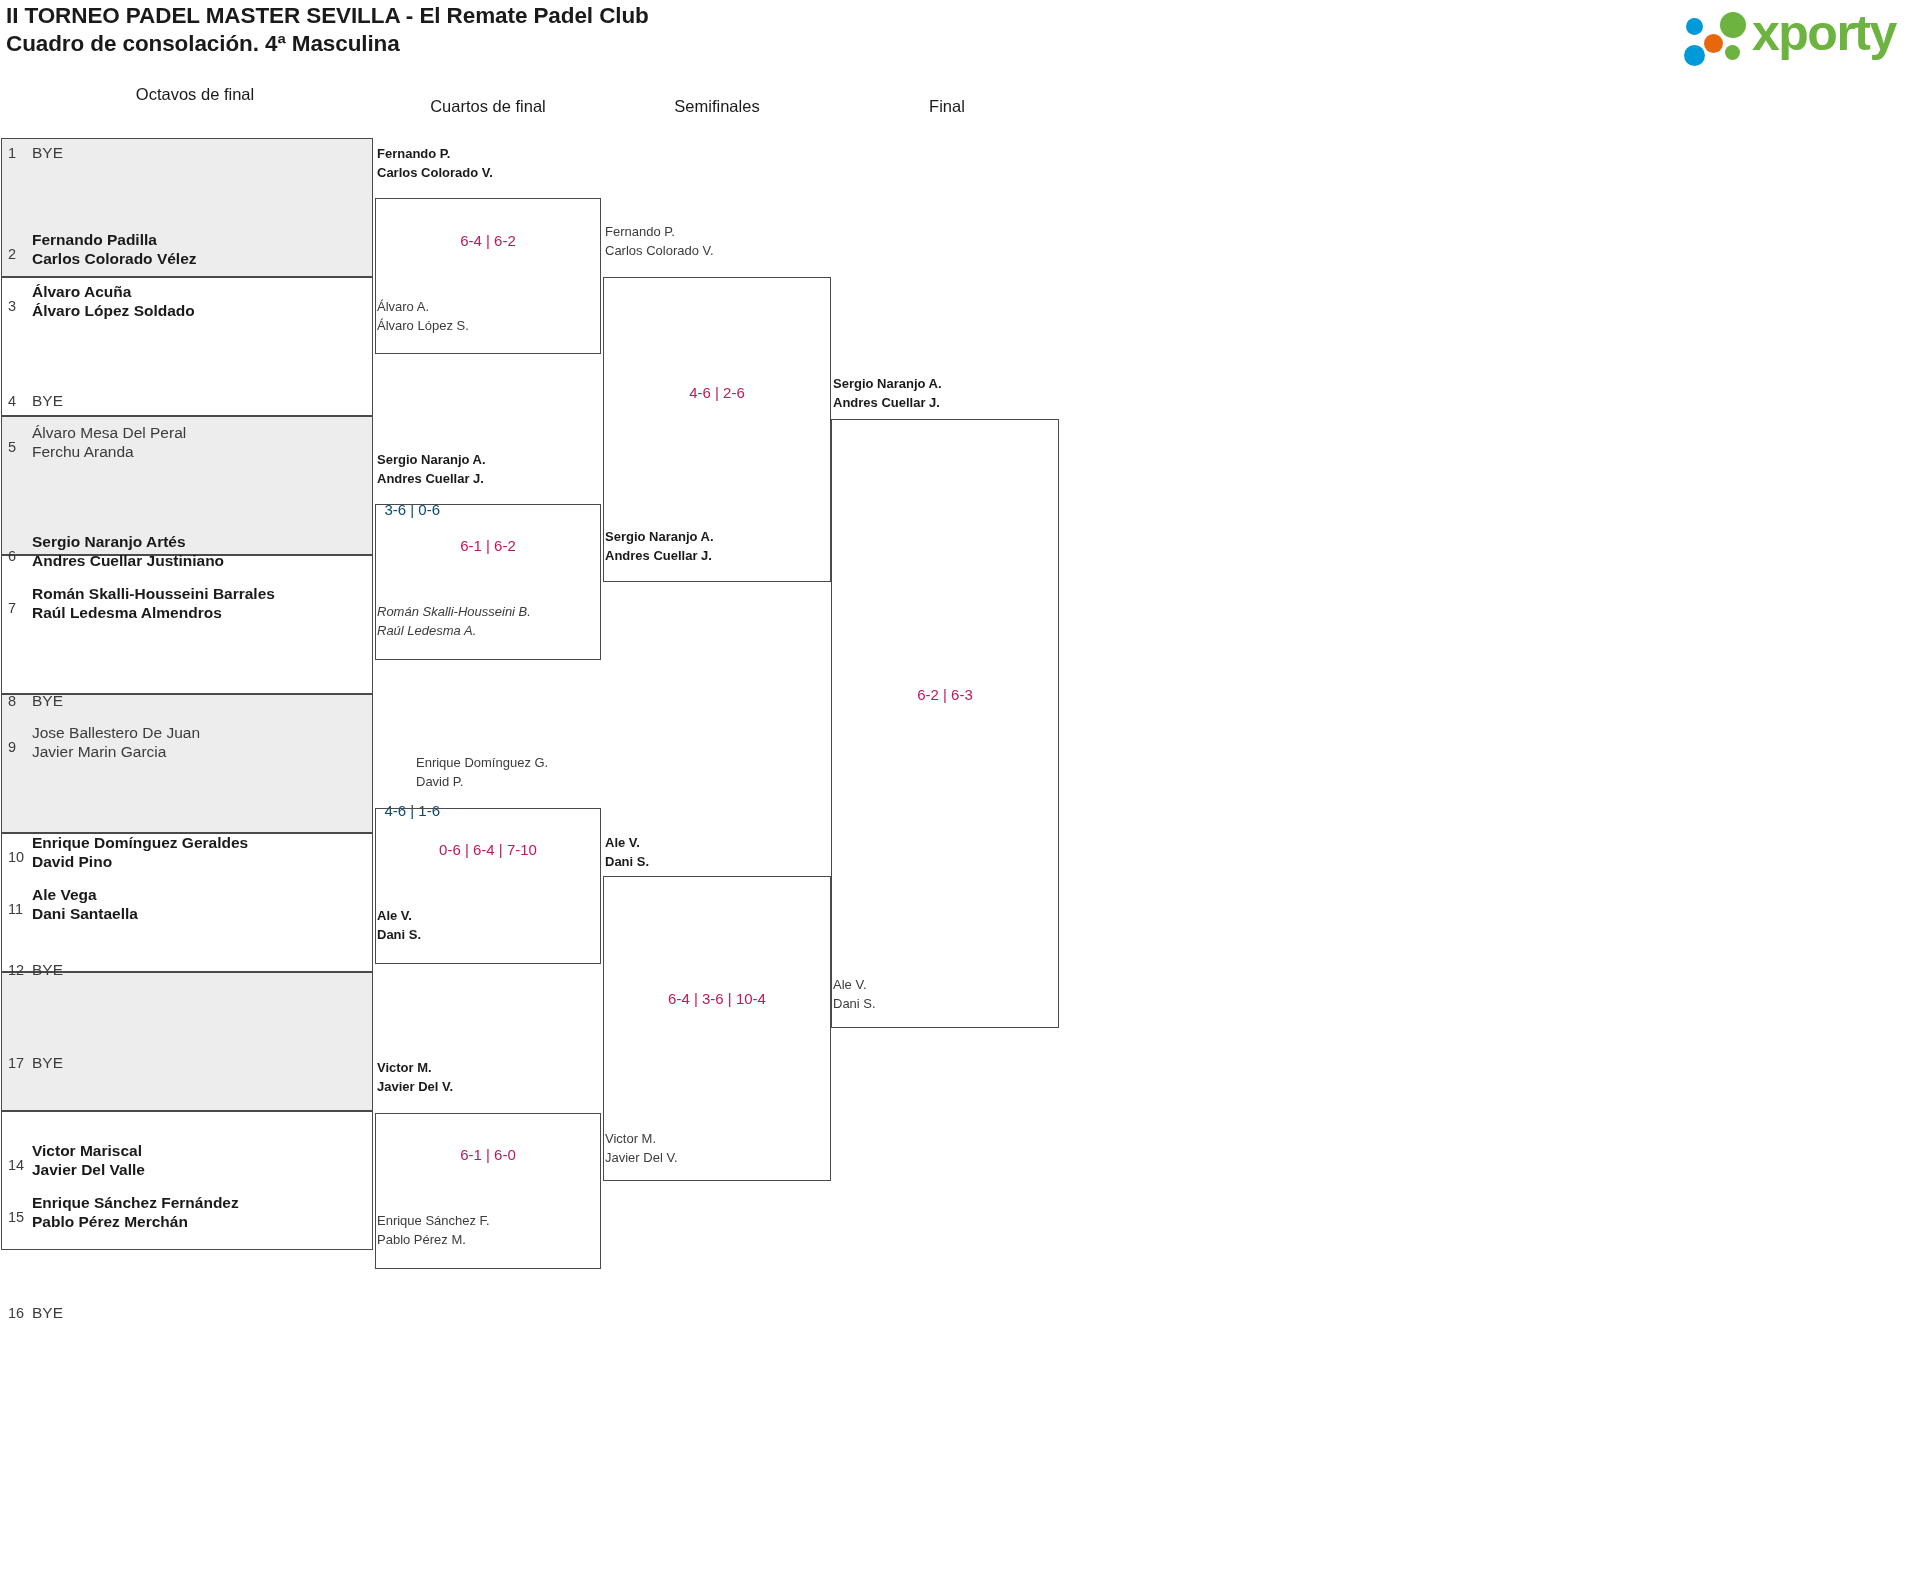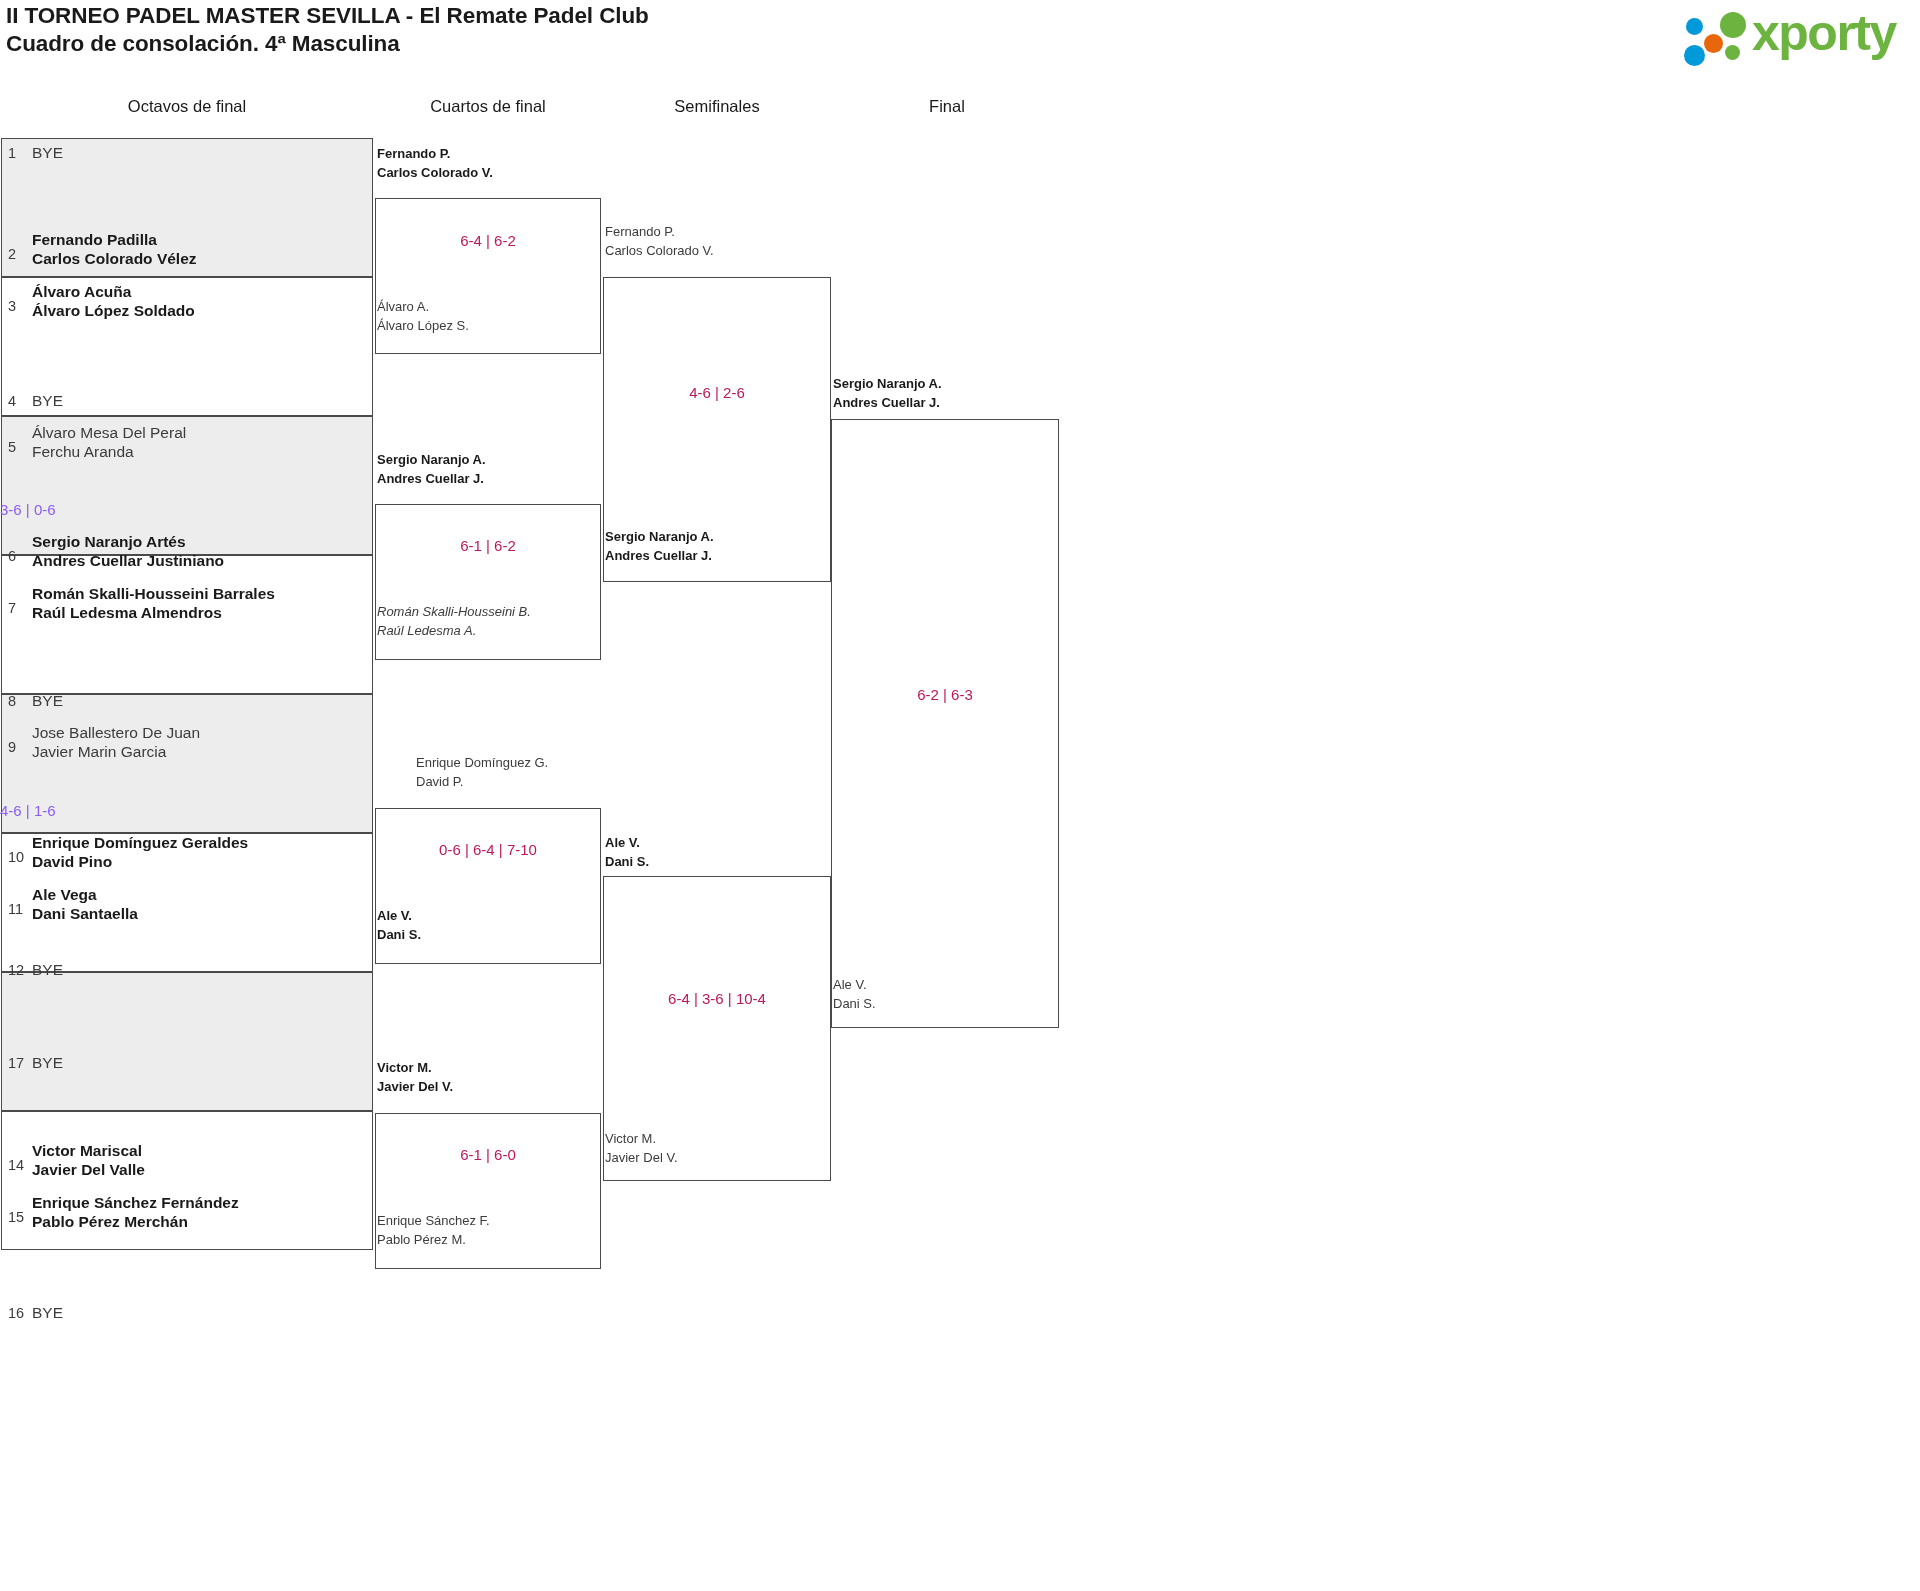--- a/index.html
+++ b/index.html
@@ -106,22 +106,22 @@
   }
   .slot-names.bye {
     font-size: 15.5px;
     color: #3c3c3c;
   }
   .winner .slot-names { font-weight: bold; }
 
   .r1-score {
     position: absolute;
     font-size: 15px;
-    color: #8b5cf6;
-    text-align: left;
+    color: #0c4a6e;
+    text-align: right;
     width: 440px;
     left: 0;
   }
 
   
   .match-box {
     position: absolute;
     box-sizing: border-box;
     border: 1px solid #4a4a4a;
   }
@@ -151,21 +151,21 @@
 
 <div id="brand-logo">
   <span class="dot" style="left:6px;  top:14px; width:17px; height:17px; background:#0099da;"></span>
   <span class="dot" style="left:24px; top:30px; width:19px; height:19px; background:#e8660c;"></span>
   <span class="dot" style="left:4px;  top:41px; width:21px; height:21px; background:#0099da;"></span>
   <span class="dot" style="left:40px; top:8px;  width:26px; height:26px; background:#6cb33f;"></span>
   <span class="dot" style="left:45px; top:41px; width:15px; height:15px; background:#6cb33f;"></span>
   <span class="logo-text">xporty</span>
 </div>
 
-<div class="round-header" style="left:1px;   top:97px; width:372px;">Octavos de final</div>
+<div class="round-header" style="left:1px;   top:85px; width:372px;padding-left:8px;">Octavos de final</div>
 <div class="round-header" style="left:375px; top:97px; width:226px;">Cuartos de final</div>
 <div class="round-header" style="left:603px; top:97px; width:228px;">Semifinales</div>
 <div class="round-header" style="left:833px; top:97px; width:228px;">Final</div>
 
 <div id="bracket">
 
   <div class="r1-pair shaded" style="top:138px;  height:139px;"></div>
   <div class="r1-pair" style="top:277px;  height:139px;"></div>
   <div class="r1-pair shaded" style="top:416px;  height:139px;"></div>
   <div class="r1-pair" style="top:555px;  height:139px;"></div>

